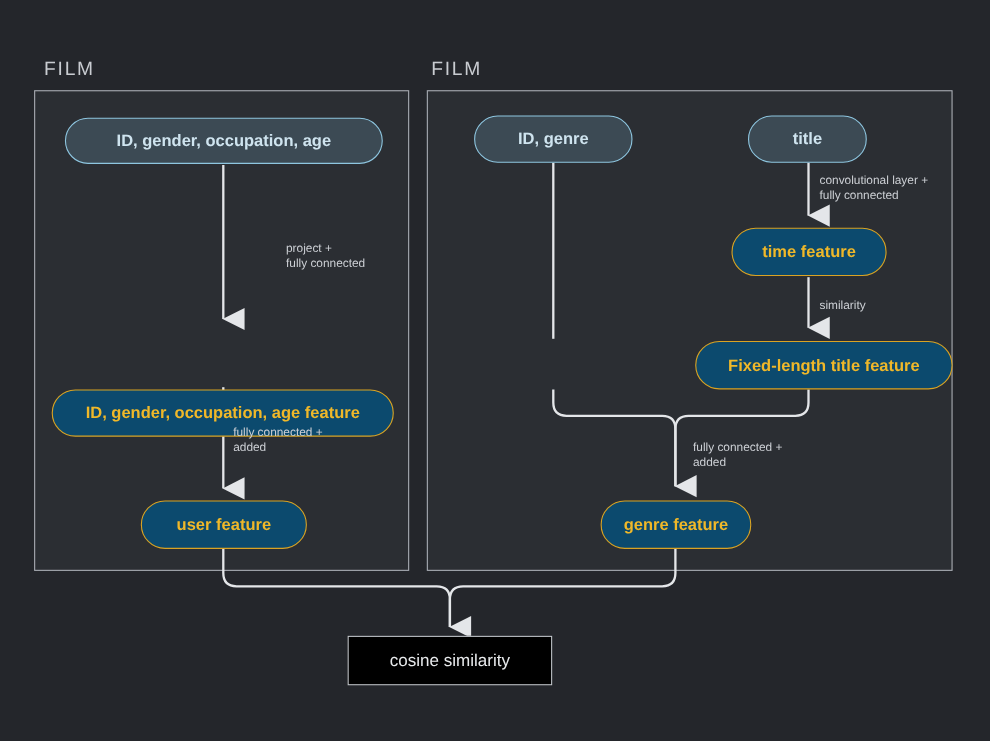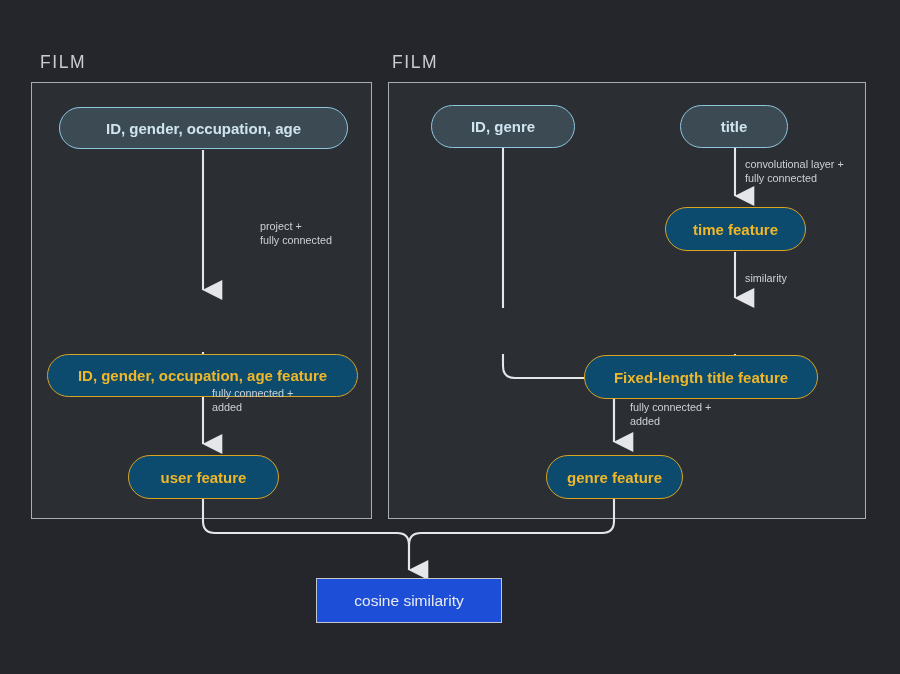--- a/index.html
+++ b/index.html
@@ -54,21 +54,21 @@
   .node-gold {
     background: #0c4a6e;
     border: 1.9px solid #d9a323;
     border-radius: 999px;
     color: #f0b829;
     font-size: 15px;
     font-weight: bold;
     text-align: center;
   }
   .node-rect {
-    background: #1d4ed8;
+    background: #000000;
     border: 1.7px solid #c3c7cc;
     border-radius: 0;
     color: #e8eaec;
     font-size: 15.5px;
   }
   .edge-label {
     position: absolute;
     color: #cdd0d5;
     font-size: 10.8px;
     line-height: 1.32;
@@ -112,21 +112,21 @@
     </g>
   </svg>
 
   <div class="node node-blue" style="left:59px; top:107px; width:289px; height:42px;">ID, gender, occupation, age</div>
   <div class="node node-gold" style="left:47px; top:310px; width:311px; height:43px;margin-top:44px;">ID, gender, occupation, age feature</div>
   <div class="node node-gold" style="left:128px; top:455px; width:151px; height:44px;">user feature</div>
 
   <div class="node node-blue" style="left:431px; top:105px; width:144px; height:43px;">ID, genre</div>
   <div class="node node-blue" style="left:680px; top:105px; width:108px; height:43px;">title</div>
   <div class="node node-gold" style="left:665px; top:207px; width:141px; height:44px;">time feature</div>
-  <div class="node node-gold" style="left:584px; top:310px; width:234px; height:44px;margin-top:45px;">Fixed-length title feature</div>
+  <div class="node node-gold" style="left:632px; top:310px; width:234px; height:44px;">Fixed-length title feature</div>
   <div class="node node-gold" style="left:546px; top:455px; width:137px; height:44px;">genre feature</div>
 
   <div class="node node-rect" style="left:316px; top:578px; width:186px; height:45px;">cosine similarity</div>
 
   <div class="edge-label" style="left:212px; top:219px;margin-left:48px;">project +
 fully connected</div>
   <div class="edge-label" style="left:212px; top:386px;">fully connected +
 added</div>
   <div class="edge-label" style="left:745px; top:157px;">convolutional layer +
 fully connected</div>

